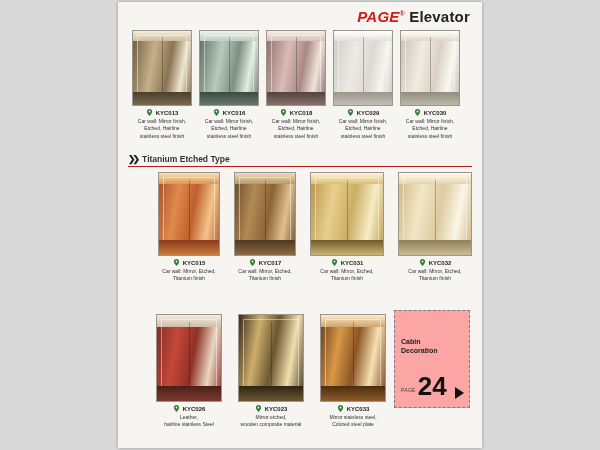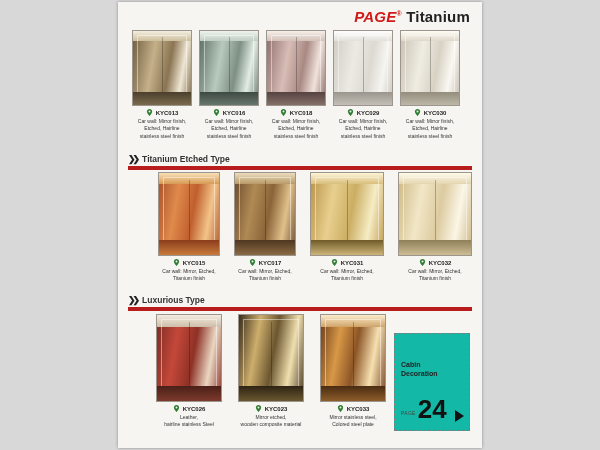--- a/index.html
+++ b/index.html
@@ -21,21 +21,21 @@
     position:absolute;right:12px;top:6px;
     font-size:15px;font-weight:bold;letter-spacing:.2px;
   }
   .brand .koyo{color:#d11a1a;font-style:italic;}
   .brand .reg{font-size:7px;vertical-align:super;color:#d11a1a;}
   .brand .elev{color:#222;}
   
   .sec-head{
     position:absolute;left:10px;
     width:344px;
-    border-bottom:4px solid #b91c1c;
+    border-bottom:1px solid #b91c1c;
     padding-bottom:2px;
     font-size:8.5px;color:#333;font-weight:bold;
   }
   .sec-head .chev{
     display:inline-block;color:#222;font-weight:bold;
     font-size:9px;margin-right:5px;letter-spacing:-3px;
   }
   
   .row{position:absolute;display:flex;}
   .cell{display:flex;flex-direction:column;align-items:center;}
@@ -68,24 +68,24 @@
     position:relative;
   }
   .pin svg{display:block;}
   .desc{
     font-size:5px;line-height:1.45;color:#333;
     text-align:center;margin-top:2px;
     width:100%;
   }
   
   .pagebox{
-    position:absolute;right:12px;bottom:17px;
+    position:absolute;right:12px;bottom:40px;
     width:74px;height:96px;
     border:1px dashed #7d7d7d;
-    background:#14b8a6;
+    background:#fca5a5;
   }
   .pagebox .lbl{
     position:absolute;left:6px;top:26px;
     font-size:7px;font-weight:bold;color:#222;line-height:1.35;
   }
   .pagebox .numwrap{
     position:absolute;left:6px;bottom:10px;
     display:flex;align-items:flex-end;gap:2px;
   }
   .pagebox .page-word{
@@ -100,21 +100,21 @@
     border-top:6px solid transparent;border-bottom:6px solid transparent;
   }
 </style>
 </head>
 <body>
 
 <div class="page">
 
   <div class="brand">
     <span class="koyo">PAGE</span><span class="reg">®</span>
-    <span class="elev">Titanium</span>
+    <span class="elev">Elevator</span>
   </div>
 
   <div class="row" id="row1" style="left:14px;top:28px;gap:7px;">
 
     <div class="cell" style="width:60px;">
       <div class="photo" style="width:58px;height:74px;background:linear-gradient(100deg,#6e5b3e,#c4b089 35%,#8a7452 60%,#efe6d2 80%,#7d6a4b);">
         <div class="ceil" style="background:linear-gradient(#f3eedf,#cdbf9d);"></div>
         <div class="inner"></div>
         <div class="door"></div>
         <div class="floor" style="background:linear-gradient(#4b3f2c,#7a6a4e);"></div>
@@ -286,23 +286,20 @@
               <circle cx="4" cy="2.8" r="1.1" fill="#f7f5f2"></circle>
             </svg>
           </span>
         <span>KYC032</span>
       </div>
       <div class="desc">Car wall: Mirror, Etched,<br>Titanium finish</div>
     </div>
 
   </div>
 
-  <div class="sec-head" style="top:293px;">
-    <span class="chev">❯❯</span><span>Luxurious Type</span>
-  </div>
 
   <div class="row" id="row3" style="left:38px;top:312px;gap:16px;">
 
     <div class="cell" style="width:66px;">
       <div class="photo" style="width:64px;height:86px;background:linear-gradient(100deg,#7a2b22,#c4483a 30%,#8f3126 55%,#e9d7c2 78%,#8a342a);">
         <div class="ceil" style="background:linear-gradient(#f4ece0,#cdbda9);"></div>
         <div class="inner"></div>
         <div class="door"></div>
         <div class="floor" style="background:linear-gradient(#4a2018,#7d3a2c);"></div>
       </div>

